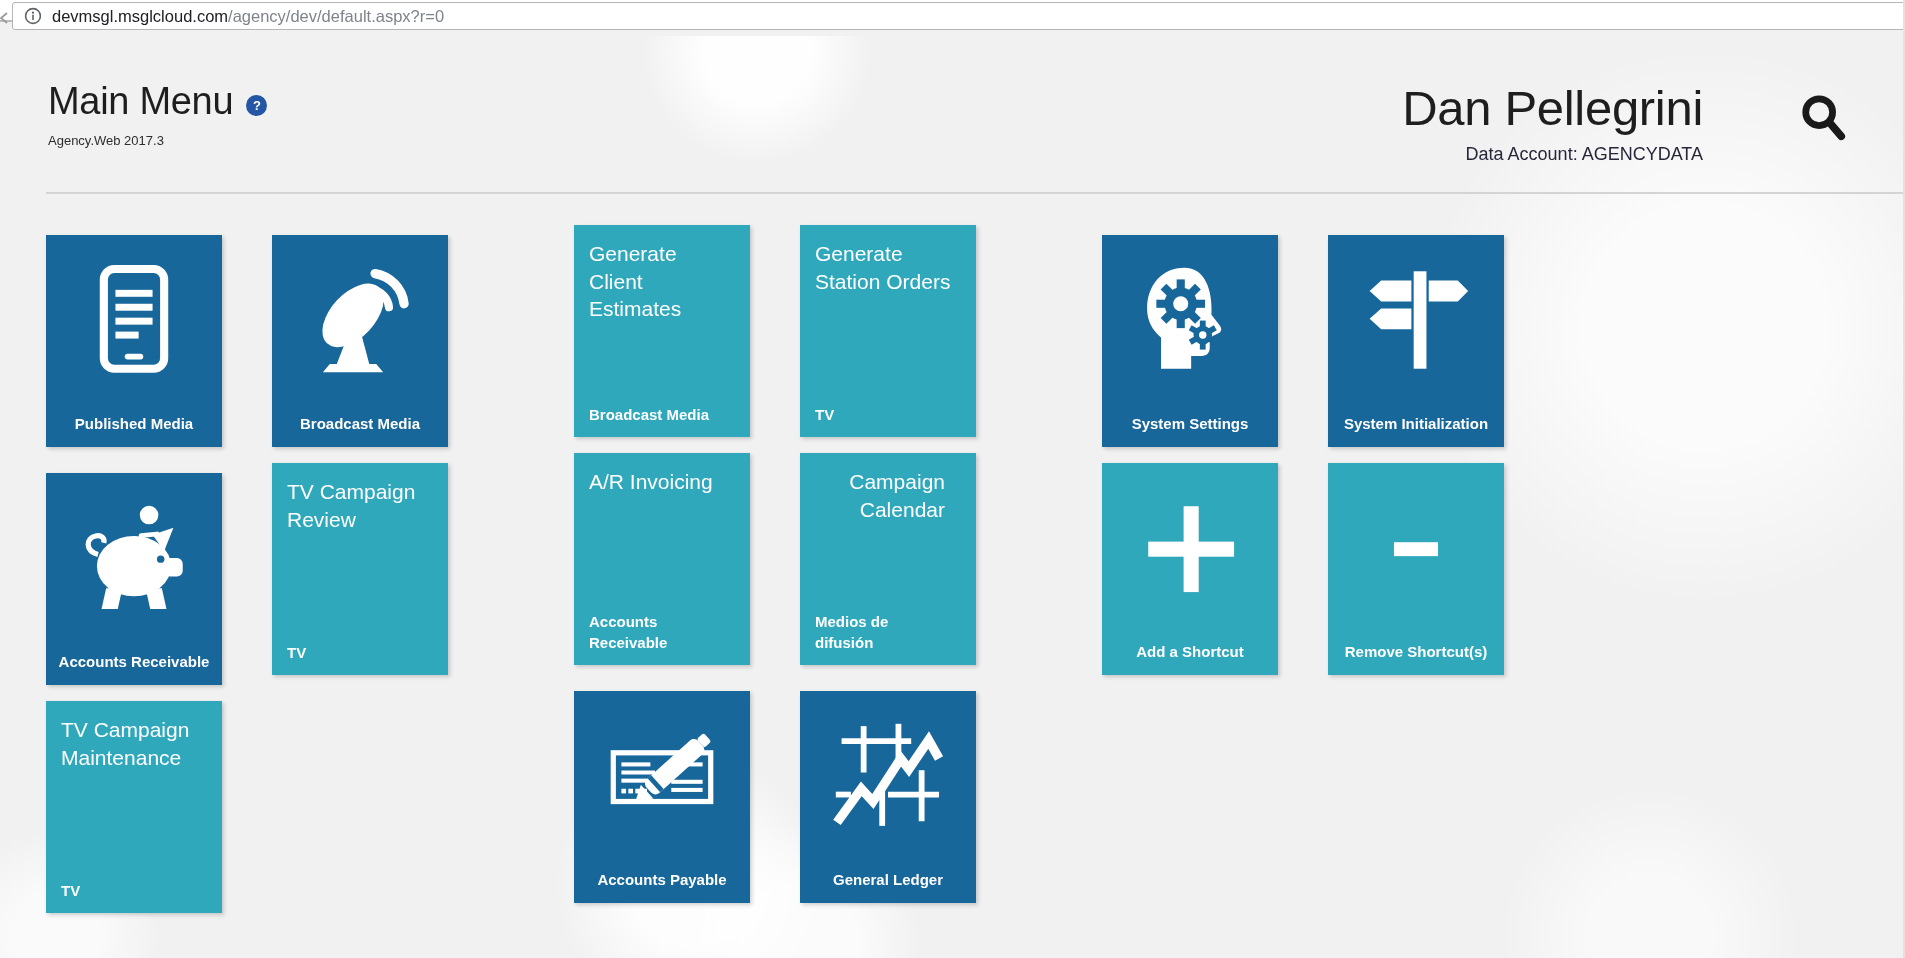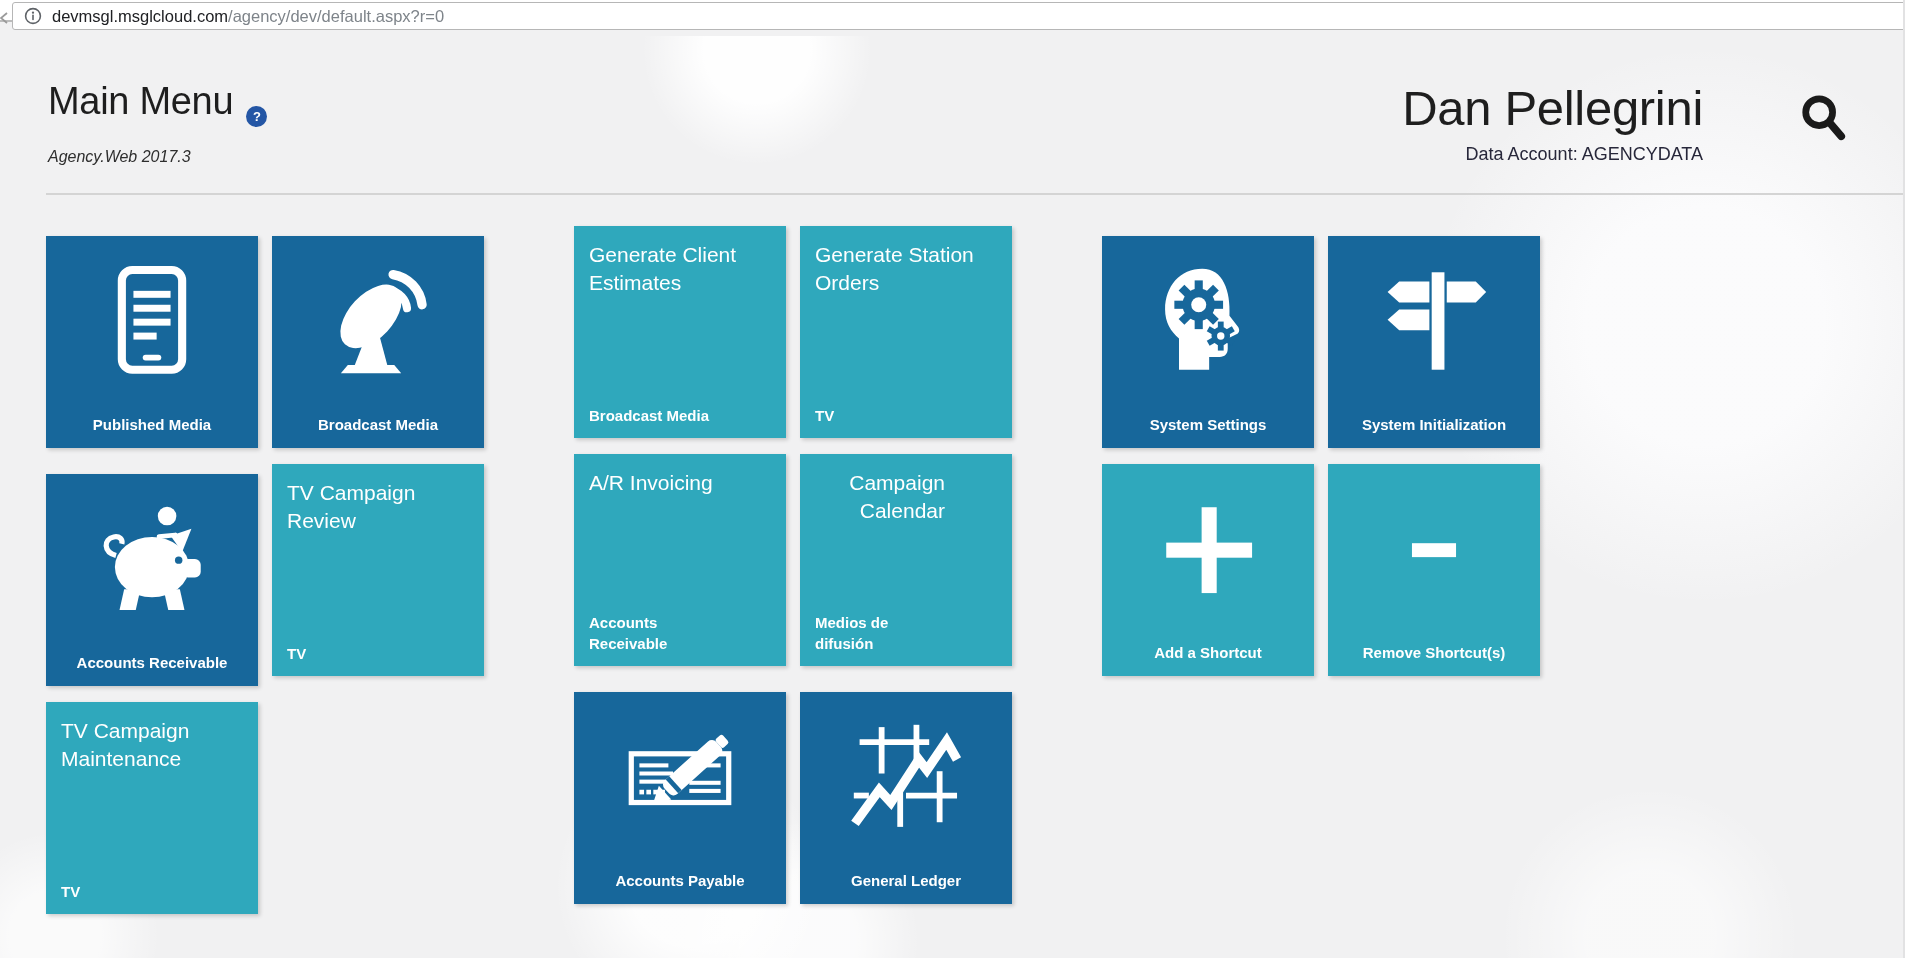--- a/index.html
+++ b/index.html
@@ -36,39 +36,39 @@
       radial-gradient(circle at 757px 14px,  rgba(255,255,255,.95) 0 52px, rgba(255,255,255,0) 115px),
       radial-gradient(circle at 690px 850px, rgba(255,255,255,.85) 0 60px, rgba(255,255,255,0) 135px),
       radial-gradient(circle at 800px 905px, rgba(255,255,255,.75) 0 55px, rgba(255,255,255,0) 120px),
       radial-gradient(circle at 55px 900px,  rgba(255,255,255,.65) 0 45px, rgba(255,255,255,0) 105px),
       radial-gradient(circle at 1705px 290px,rgba(252,252,253,.9) 0 120px, rgba(252,252,253,0) 280px),
       radial-gradient(circle at 1650px 900px,rgba(255,255,255,.55) 0 65px, rgba(255,255,255,0) 150px);
   }
   .right-edge{position:absolute;top:0;right:0;width:2px;height:958px;background:#e2e2e3;z-index:11;}
   
   .app-header{display:flex;align-items:flex-start;padding:44px 58px 0 48px;}
-  .page-title{font-size:38px;font-weight:300;color:#1e1e1e;letter-spacing:-.3px;display:flex;align-items:flex-end;}
+  .page-title{font-size:38px;font-weight:300;color:#1e1e1e;letter-spacing:-.3px;display:flex;align-items:center;}
   .help-badge{
     display:inline-flex;align-items:center;justify-content:center;
     width:21px;height:21px;border-radius:50%;
     background:var(--help-badge);color:#fff;
     font-size:13px;font-weight:700;
     margin-left:13px;transform:translateY(4px);cursor:pointer;
   }
-  .version{font-size:16px;color:#2e2e2e;margin-top:25px;font-style:italic;}
+  .version{font-size:13px;color:#2e2e2e;margin-top:10px;}
   .user-block{margin-left:auto;text-align:right;}
   .user-name{font-size:49px;font-weight:300;color:#1e1e1e;letter-spacing:-.3px;}
   .data-account{font-size:18px;color:#27273a;margin-top:8px;}
   .search-btn{margin-left:96px;margin-top:12px;cursor:pointer;background:none;border:none;}
   .divider{height:2px;background:#d4d4d4;margin:27px 0 0 46px;}
   
   .tiles{display:flex;gap:90px;margin:31px 0 0 46px;}
   .tile-group{display:grid;grid-template-columns:repeat(2,212px);gap:16px 14px;align-content:start;}
   .tile{
-    position:relative;width:212px;height:212px;color:#fff;cursor:pointer;
+    position:relative;width:176px;height:212px;color:#fff;cursor:pointer;
     box-shadow:2px 2px 4px rgba(0,0,0,.18);
   }
   .tile.blue{background:var(--tile-blue);margin-top:10px;}
   .tile.teal{background:var(--tile-teal);}
   .tile-icon{position:absolute;top:18px;left:0;right:0;height:134px;display:flex;align-items:center;justify-content:center;}
   .tile-icon svg{width:116px;height:116px;}
   .tile-label{
     position:absolute;left:6px;right:6px;bottom:15px;text-align:center;
     font-size:15px;font-weight:700;color:#fff;
   }

